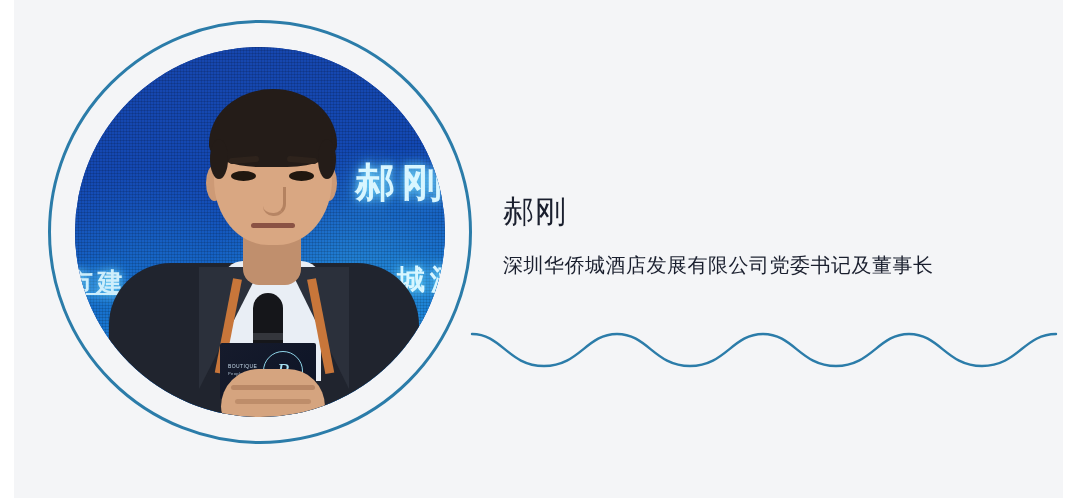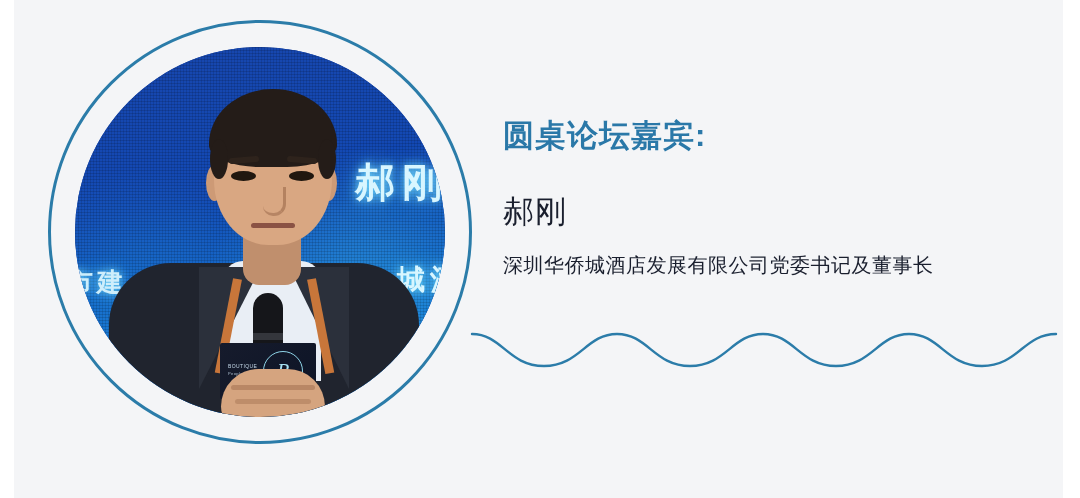--- a/index.html
+++ b/index.html
@@ -88,21 +88,21 @@
     font-family: "DejaVu Sans", "Liberation Sans", sans-serif;
     font-weight: 700;
     letter-spacing: 7px;
     text-shadow: 0 0 9px rgba(120,225,255,0.95), 0 0 20px rgba(80,200,255,0.6);
     white-space: nowrap;
     pointer-events: none;
   }
   .led-name   { right: -4px;  top: 108px; font-size: 40px; }
   .led-line-a { right: -18px; top: 214px; font-size: 28px; letter-spacing: 5px; }
   .led-line-b { right: -26px; top: 272px; font-size: 28px; letter-spacing: 5px; }
-  .led-left-a { left: -8px;   top: 218px; font-size: 26px; letter-spacing: 4px; opacity: 0.95; }
+  .led-left-a { left: -8px;   top: 218px; font-size: 26px; letter-spacing: 4px; opacity: 0.95; text-decoration: underline; }
   .led-left-b { left: -14px;  top: 276px; font-size: 26px; letter-spacing: 4px; opacity: 0.9; }
 
   
   .person { position: absolute; inset: 0; }
   .neck {
     position: absolute;
     left: 168px; top: 168px;
     width: 58px; height: 70px;
     background: #c08f6d;
     border-radius: 16px;
@@ -397,21 +397,20 @@
           </div>
 
           <div class="hands"></div>
         </div>
 
       </div>
     </div>
   </div>
 
   <div class="text-col">
-    <div class="eyebrow">圆桌论坛嘉宾:</div>
     <div class="speaker-name">郝刚</div>
     <div class="speaker-title">深圳华侨城酒店发展有限公司党委书记及董事长</div>
   </div>
 
   <svg class="wave" viewBox="0 0 604 70" preserveAspectRatio="none">
     <path d="M 10 22
              C 40 22, 46 54, 82 54
              C 118 54, 124 22, 155 22
              C 186 22, 192 54, 228 54
              C 264 54, 270 22, 301 22

